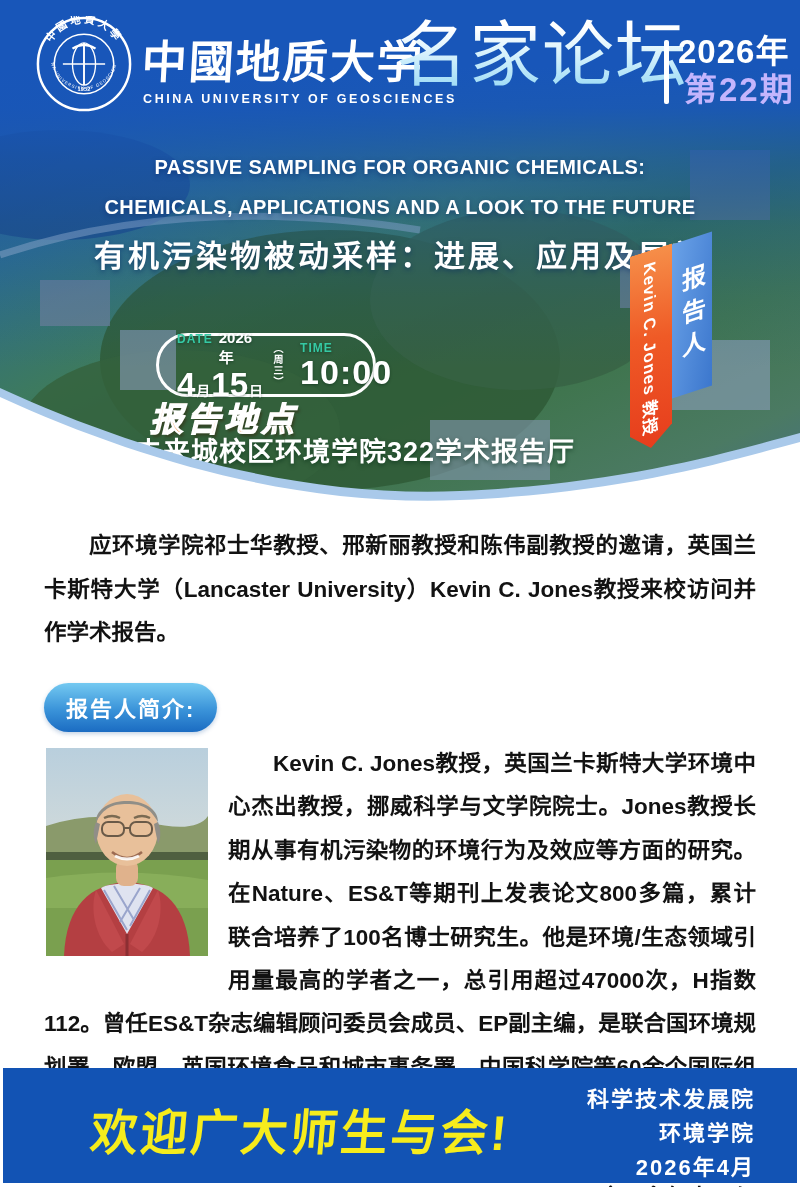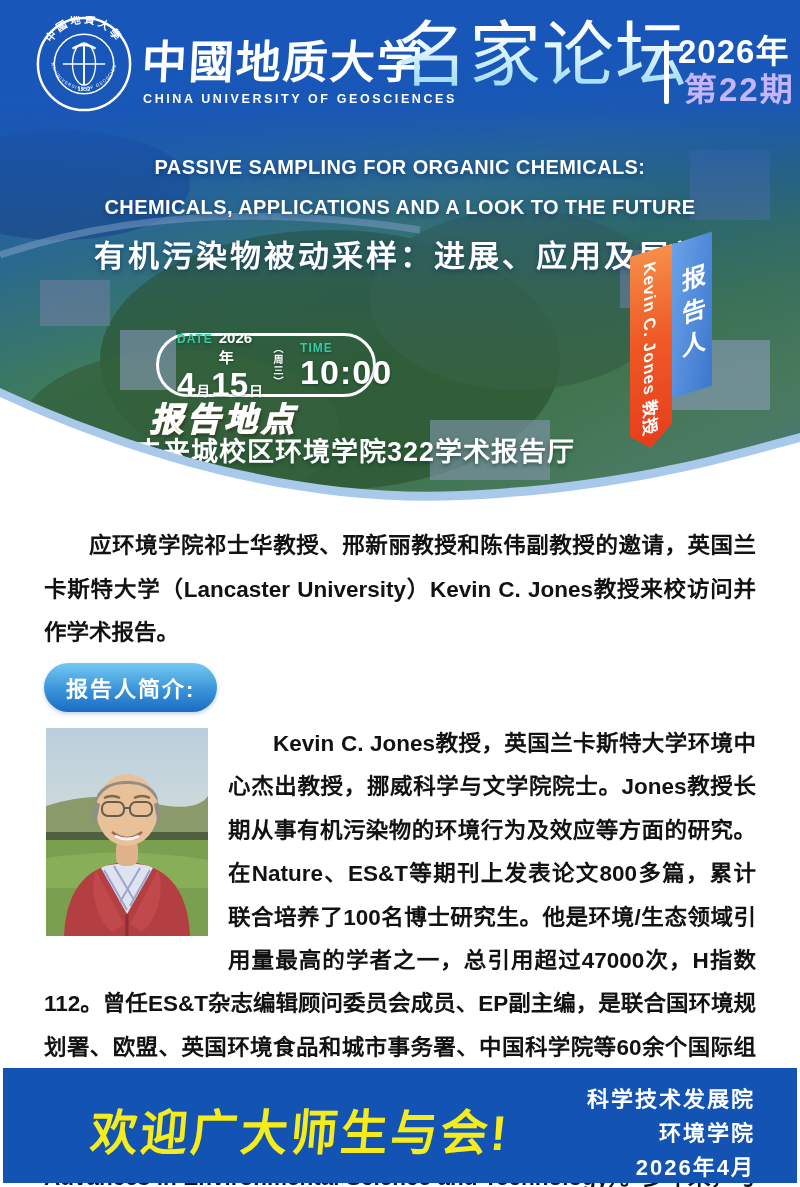--- a/index.html
+++ b/index.html
@@ -86,21 +86,21 @@
     background:linear-gradient(190deg,#f6904a 0%,#ef5a26 45%,#e63c1c 100%);
     clip-path:polygon(0 0,100% 0,100% 91%,50% 100%,0 91%);
     transform:skewY(-18deg); display:flex; align-items:flex-start; justify-content:center; z-index:5;
   }
   .ribbon-orange span { writing-mode:vertical-rl; text-orientation:sideways; color:#fff; font-size:16.5px; font-weight:700; letter-spacing:1px; margin-top:12px; white-space:nowrap; }
   .wave { position:absolute; left:0; top:380px; width:800px; height:132px; z-index:4; }
   
   .body { position:absolute; left:0; top:512px; width:800px; padding:12px 44px 0 44px; }
   .intro { font-size:22.5px; font-weight:700; line-height:1.94; text-align:justify; text-indent:2em; color:#121212; }
   .bio-pill {
-    display:inline-block; margin-top:8px; padding:8px 22px 9px 22px; border-radius:26px;
+    display:inline-block; margin-top:28px; padding:8px 22px 9px 22px; border-radius:26px;
     background:linear-gradient(180deg,#74c9f1 0%,#3a93d9 55%,#1b6cc2 100%);
     color:#fff; font-size:22px; font-weight:800; letter-spacing:2px;
     box-shadow:0 2px 4px rgba(20,80,150,.25);
   }
   .bio-wrap { margin-top:10px; }
   .speaker-photo { float:left; width:162px; height:208px; margin:6px 20px 4px 2px; }
   .bio { font-size:22.5px; font-weight:700; line-height:1.93; text-align:justify; text-indent:2em; color:#121212; }
   
   .footer { position:absolute; left:3px; top:1068px; width:794px; height:115px; background:#1253b4; }
   .welcome {

